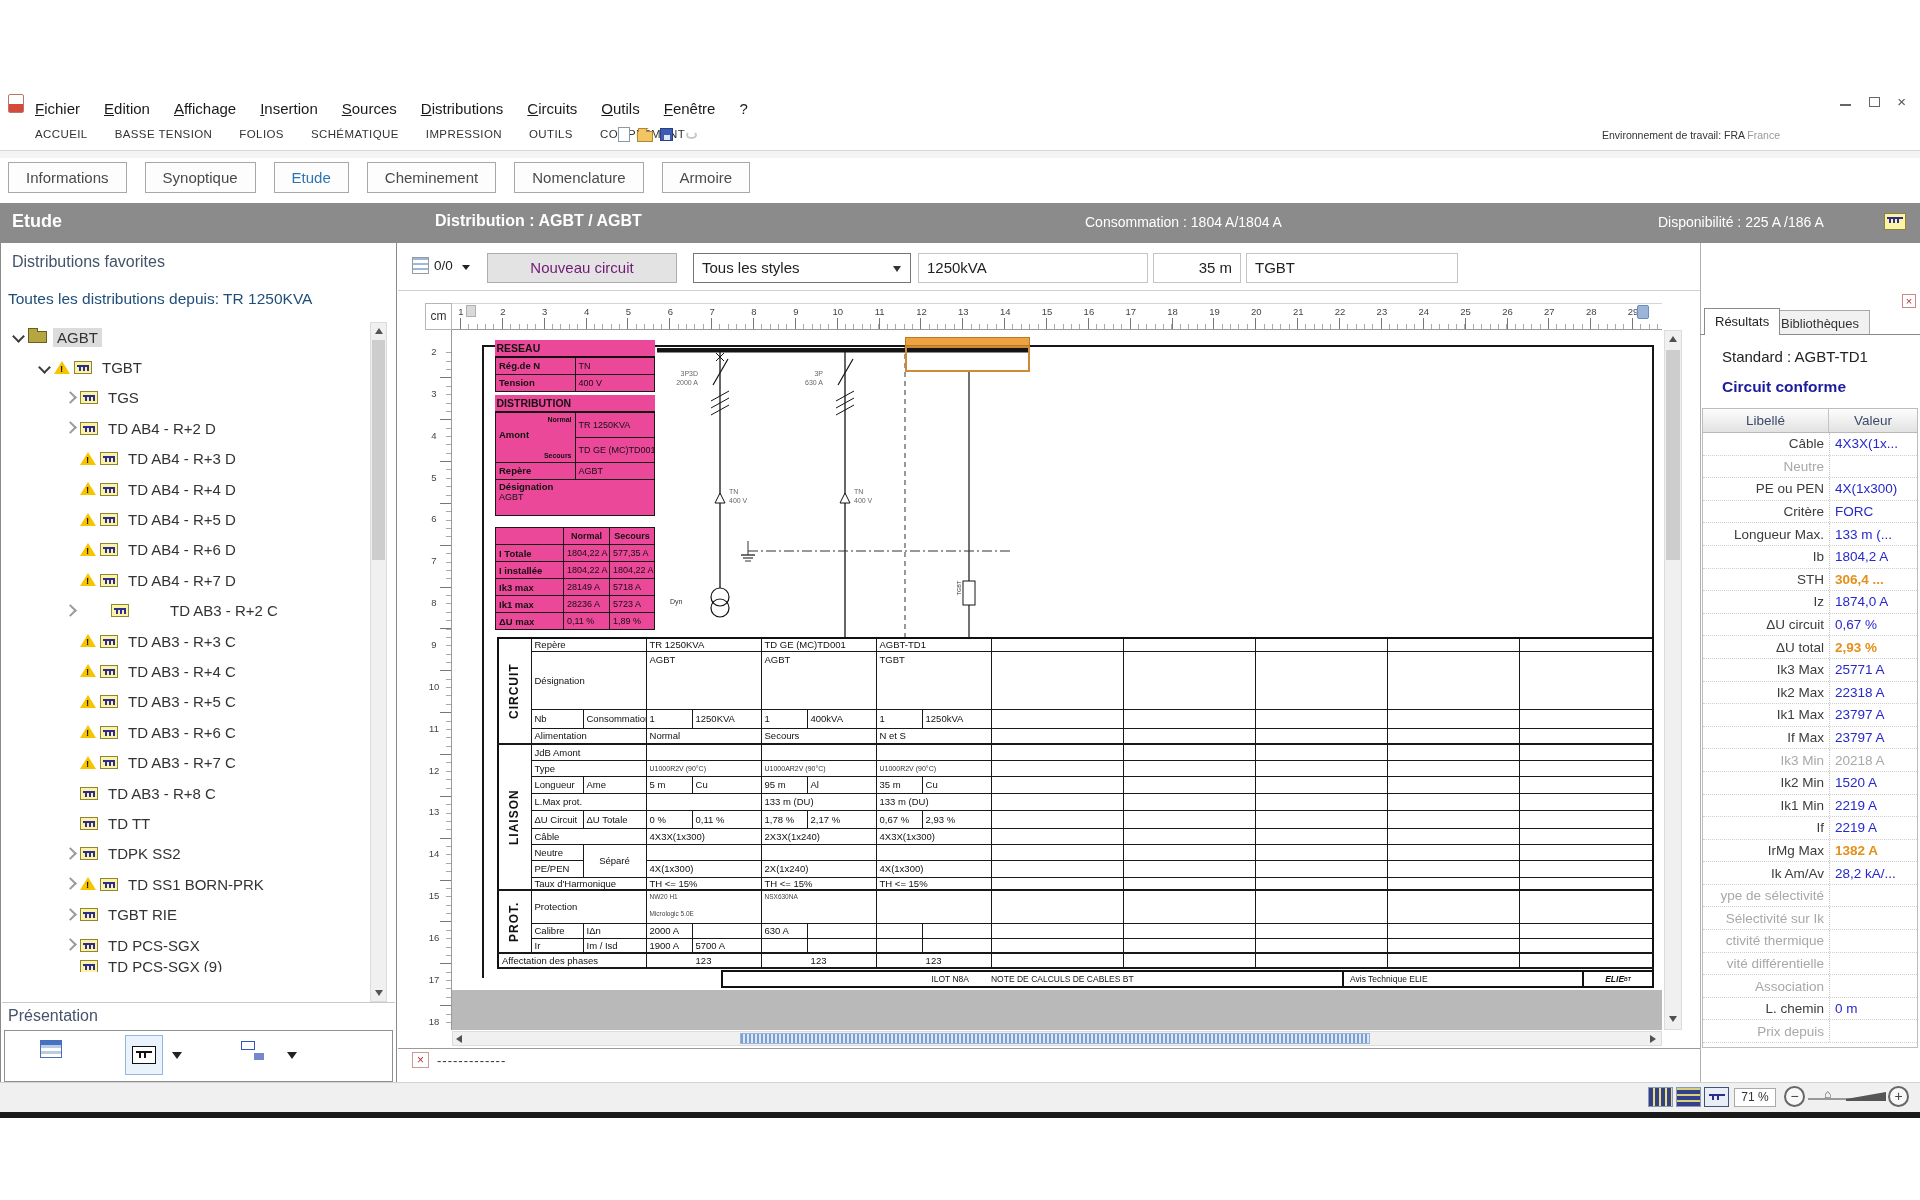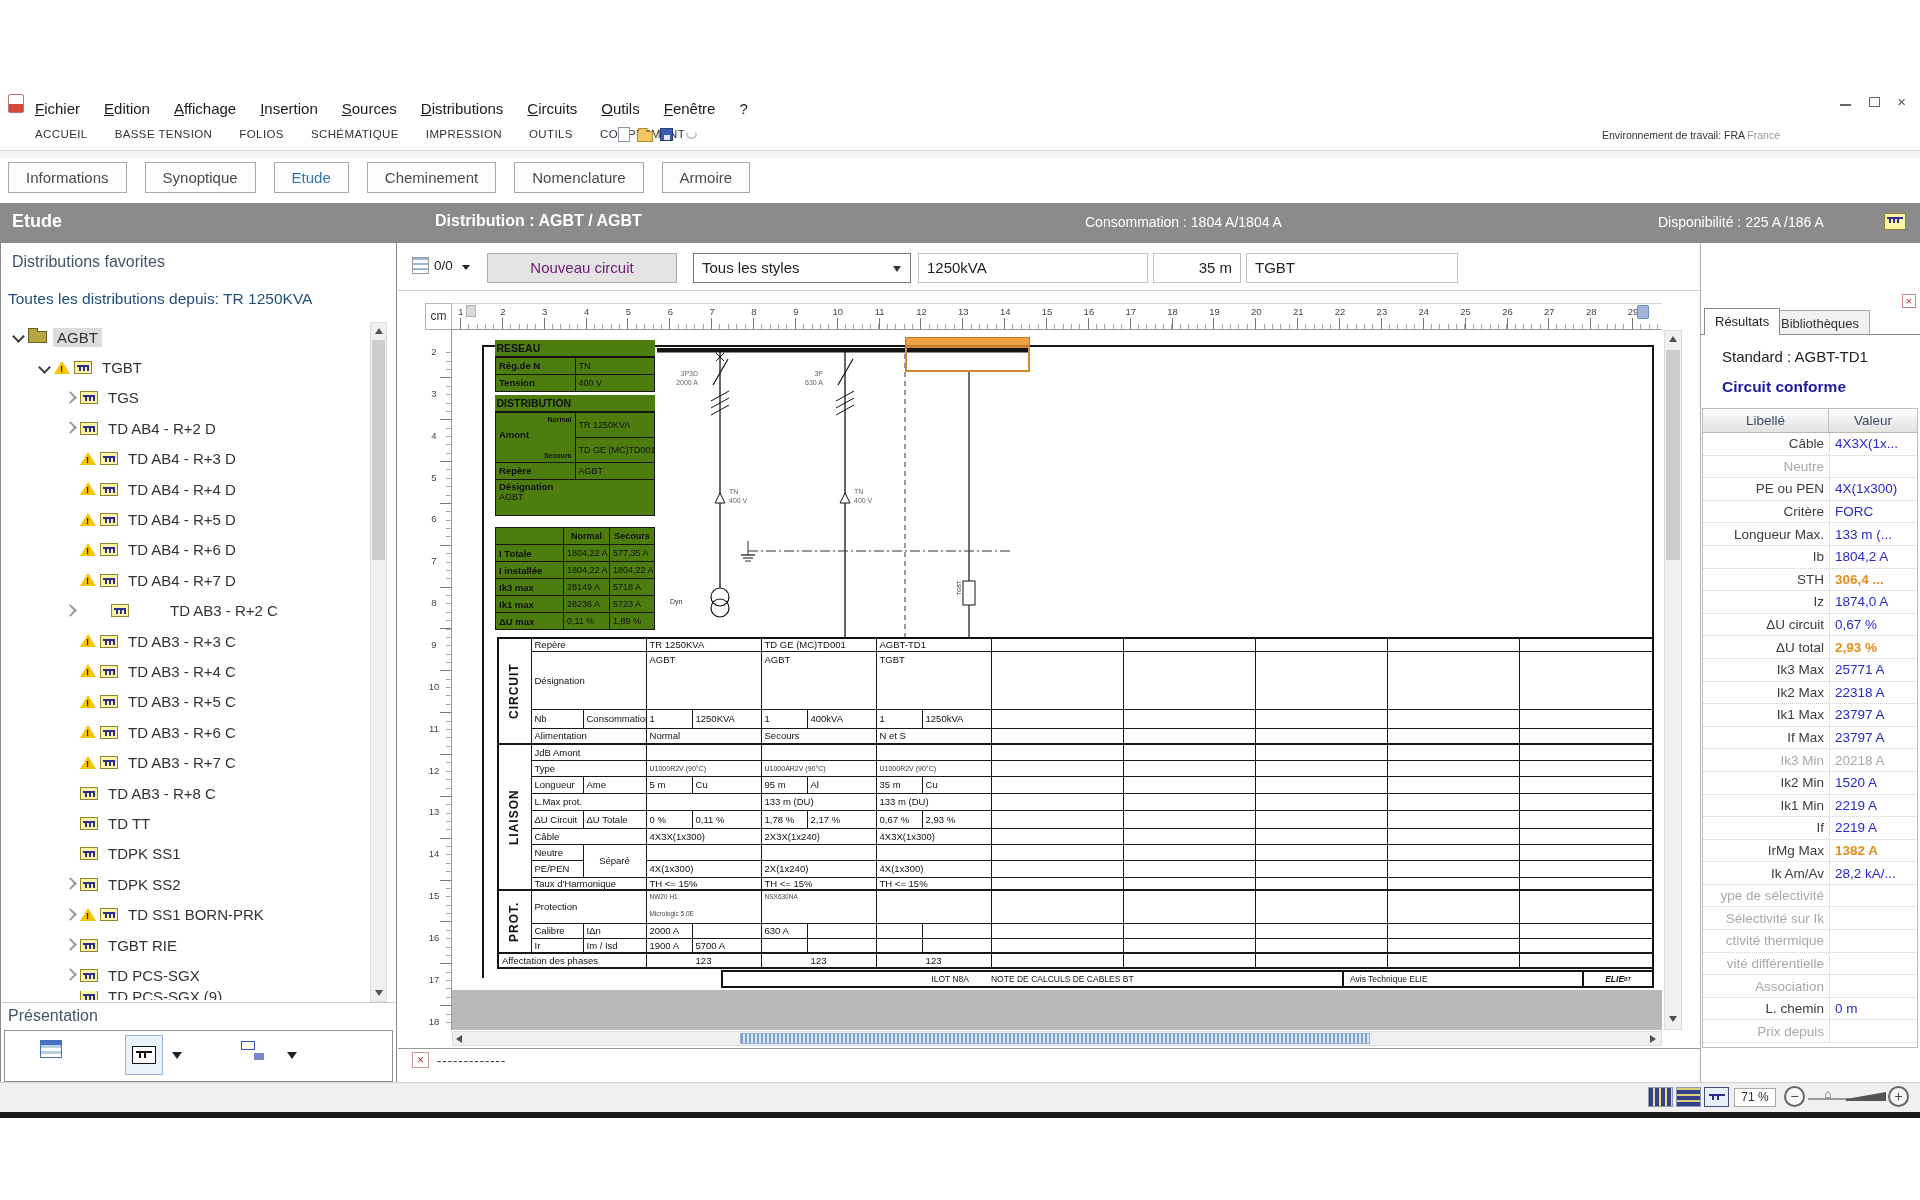--- a/index.html
+++ b/index.html
@@ -109,21 +109,21 @@
   #h-pin-l { left:466px; top:305px; width:10px; height:12px; background:#d9d9d9; border:1px solid #b0b0b0; }
   #h-pin-r { left:1637px; top:305px; width:12px; height:14px; background:#9db4d9; border:1px solid #6b8cc0; border-radius:2px; }
   #v-ruler { left:425px; top:330px; width:27px; height:700px; background:#fff; border-right:1px solid #9a9a9a;
     background-image:repeating-linear-gradient(0deg,#777 0 1px,transparent 1px 41.86px),repeating-linear-gradient(0deg,#aaa 0 1px,transparent 1px 8.37px);
     background-size:11px 100%,5px 100%; background-position:right 18px,right 18px; background-repeat:no-repeat,no-repeat; }
   .vnum { position:absolute; left:2px; width:14px; text-align:center; font-size:9.5px; color:#444; }
   #doc { left:452px; top:330px; width:1210px; height:700px; background:#fff; overflow:hidden; }
   #doc-frame { position:absolute; left:30px; top:15px; width:1172px; height:633px; border:2px solid #161616; border-bottom:none; }
   #doc-gray { position:absolute; left:0; top:660px; width:1210px; height:40px; background:#b9b9b9; }
   
-  .mt { position:absolute; border-collapse:collapse; table-layout:fixed; background:#4d7c0f; }
+  .mt { position:absolute; border-collapse:collapse; table-layout:fixed; background:#ec4899; }
   .mt td { border:1px solid #181818; font-size:9px; color:#111; padding:0 3px; white-space:nowrap; overflow:hidden; height:17px; }
   .mt .mtt { border:none; border-bottom:2px solid #111; font-weight:bold; font-size:10.5px; padding-left:1px; }
   .mt .ml { font-weight:bold; font-size:9.5px; }
   .amcell { position:relative; }
   .ambig { position:absolute; left:3px; top:16px; font-weight:bold; font-size:9.5px; }
   .ams { position:absolute; right:3px; font-size:7px; font-weight:bold; }
   .ams.t { top:3px; } .ams.b { bottom:3px; }
   .ith { font-size:7.5px; font-weight:bold; text-align:center; }
   .itv { font-size:8.5px; }
   
@@ -365,25 +365,20 @@
     </div>
     <div class="trow" style="padding-left: 60px;">
       <span class="chev-sp"></span>
       <span class="bb"></span>
       <span class="tlabel">TD AB3 - R+8 C</span>
     </div>
     <div class="trow" style="padding-left: 60px;">
       <span class="chev-sp"></span>
       <span class="bb"></span>
       <span class="tlabel">TD TT</span>
-    </div>
-    <div class="trow" style="padding-left: 60px;">
-      <span class="chev-sp"></span>
-      <span class="bb"></span>
-      <span class="tlabel">TDPK SS1</span>
     </div>
     <div class="trow" style="padding-left: 60px;">
       <span class="chev closed"></span>
       <span class="bb"></span>
       <span class="tlabel">TDPK SS2</span>
     </div>
     <div class="trow" style="padding-left: 60px;">
       <span class="chev closed"></span>
       <span class="warn">
         <i>!</i>

